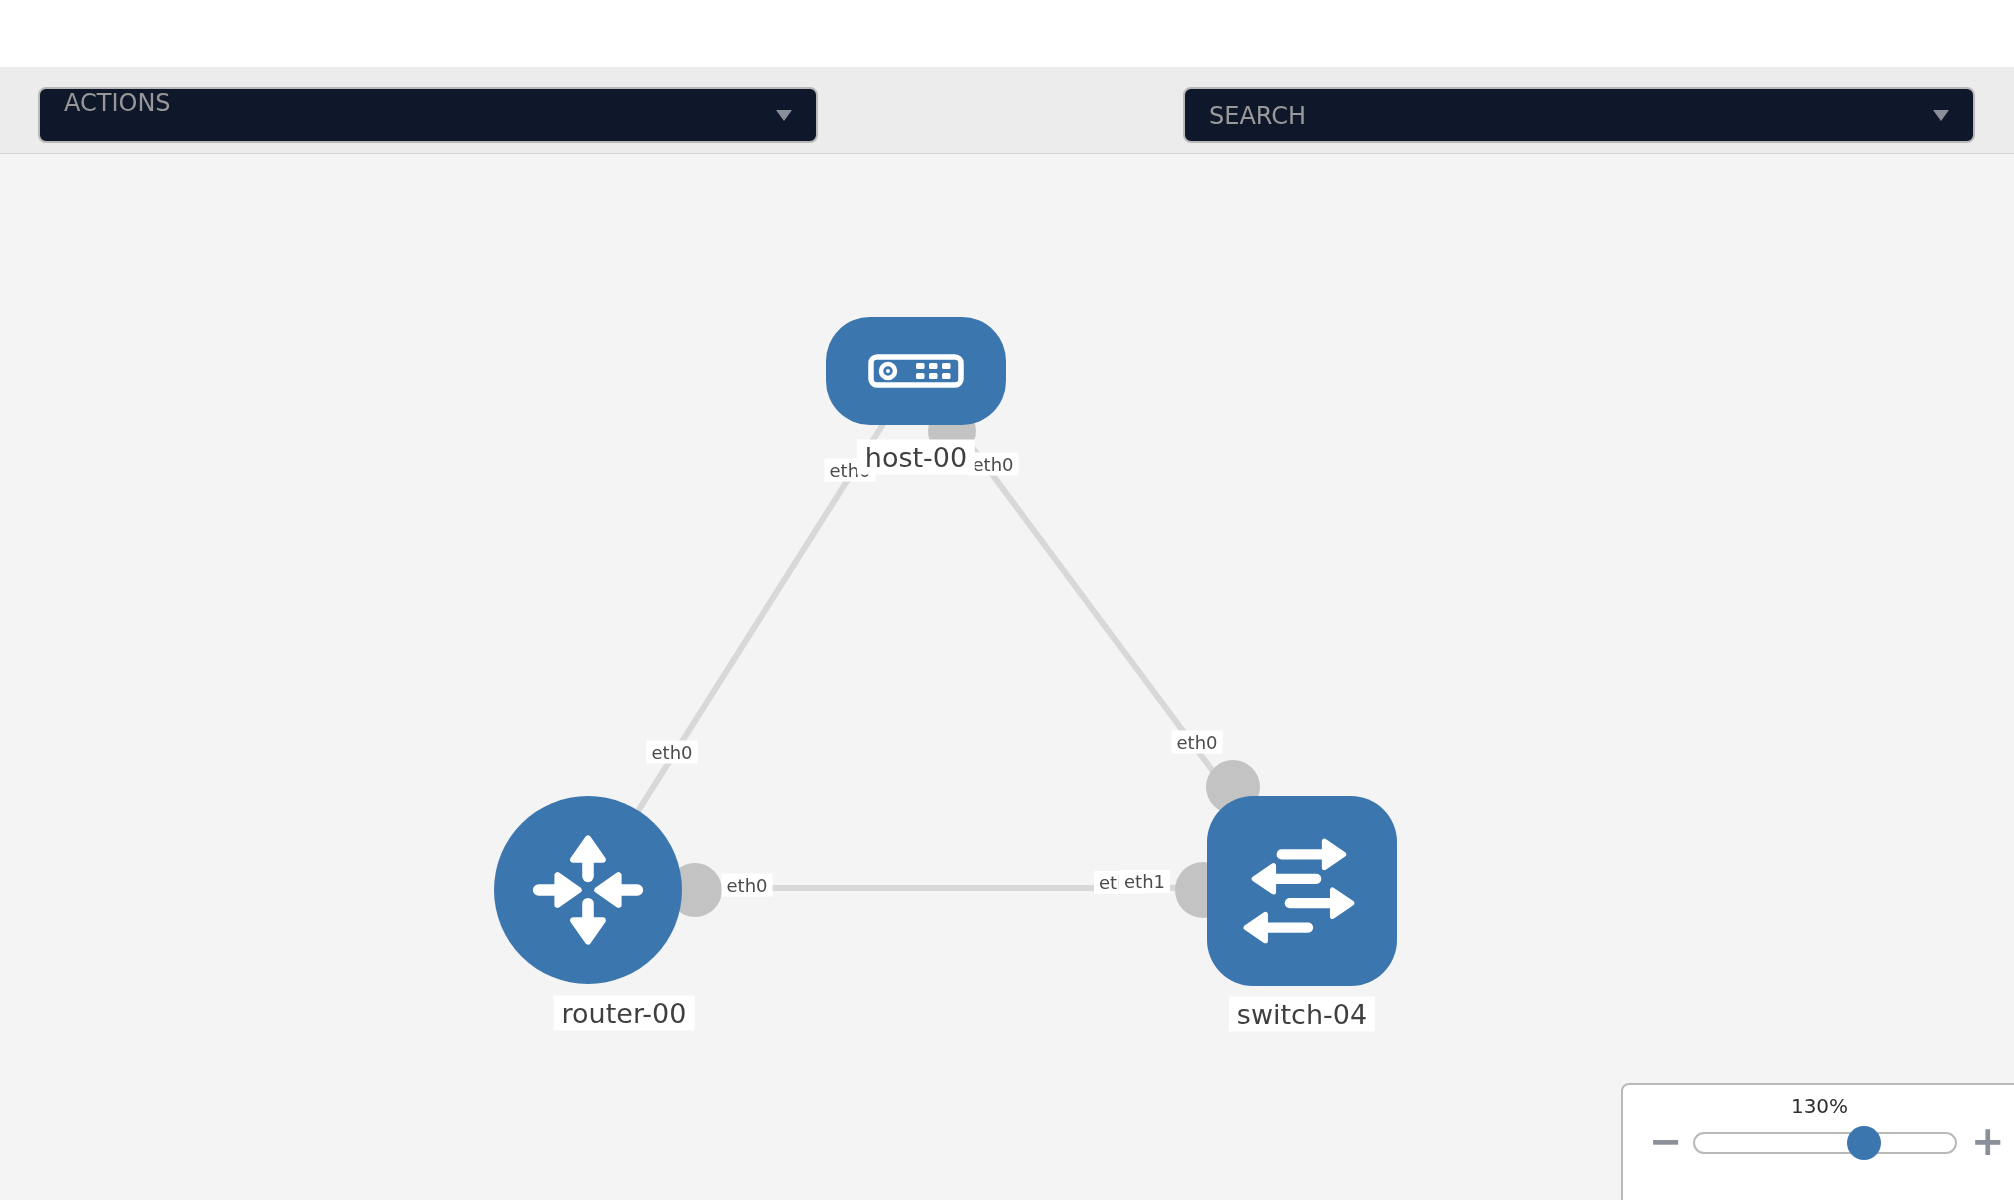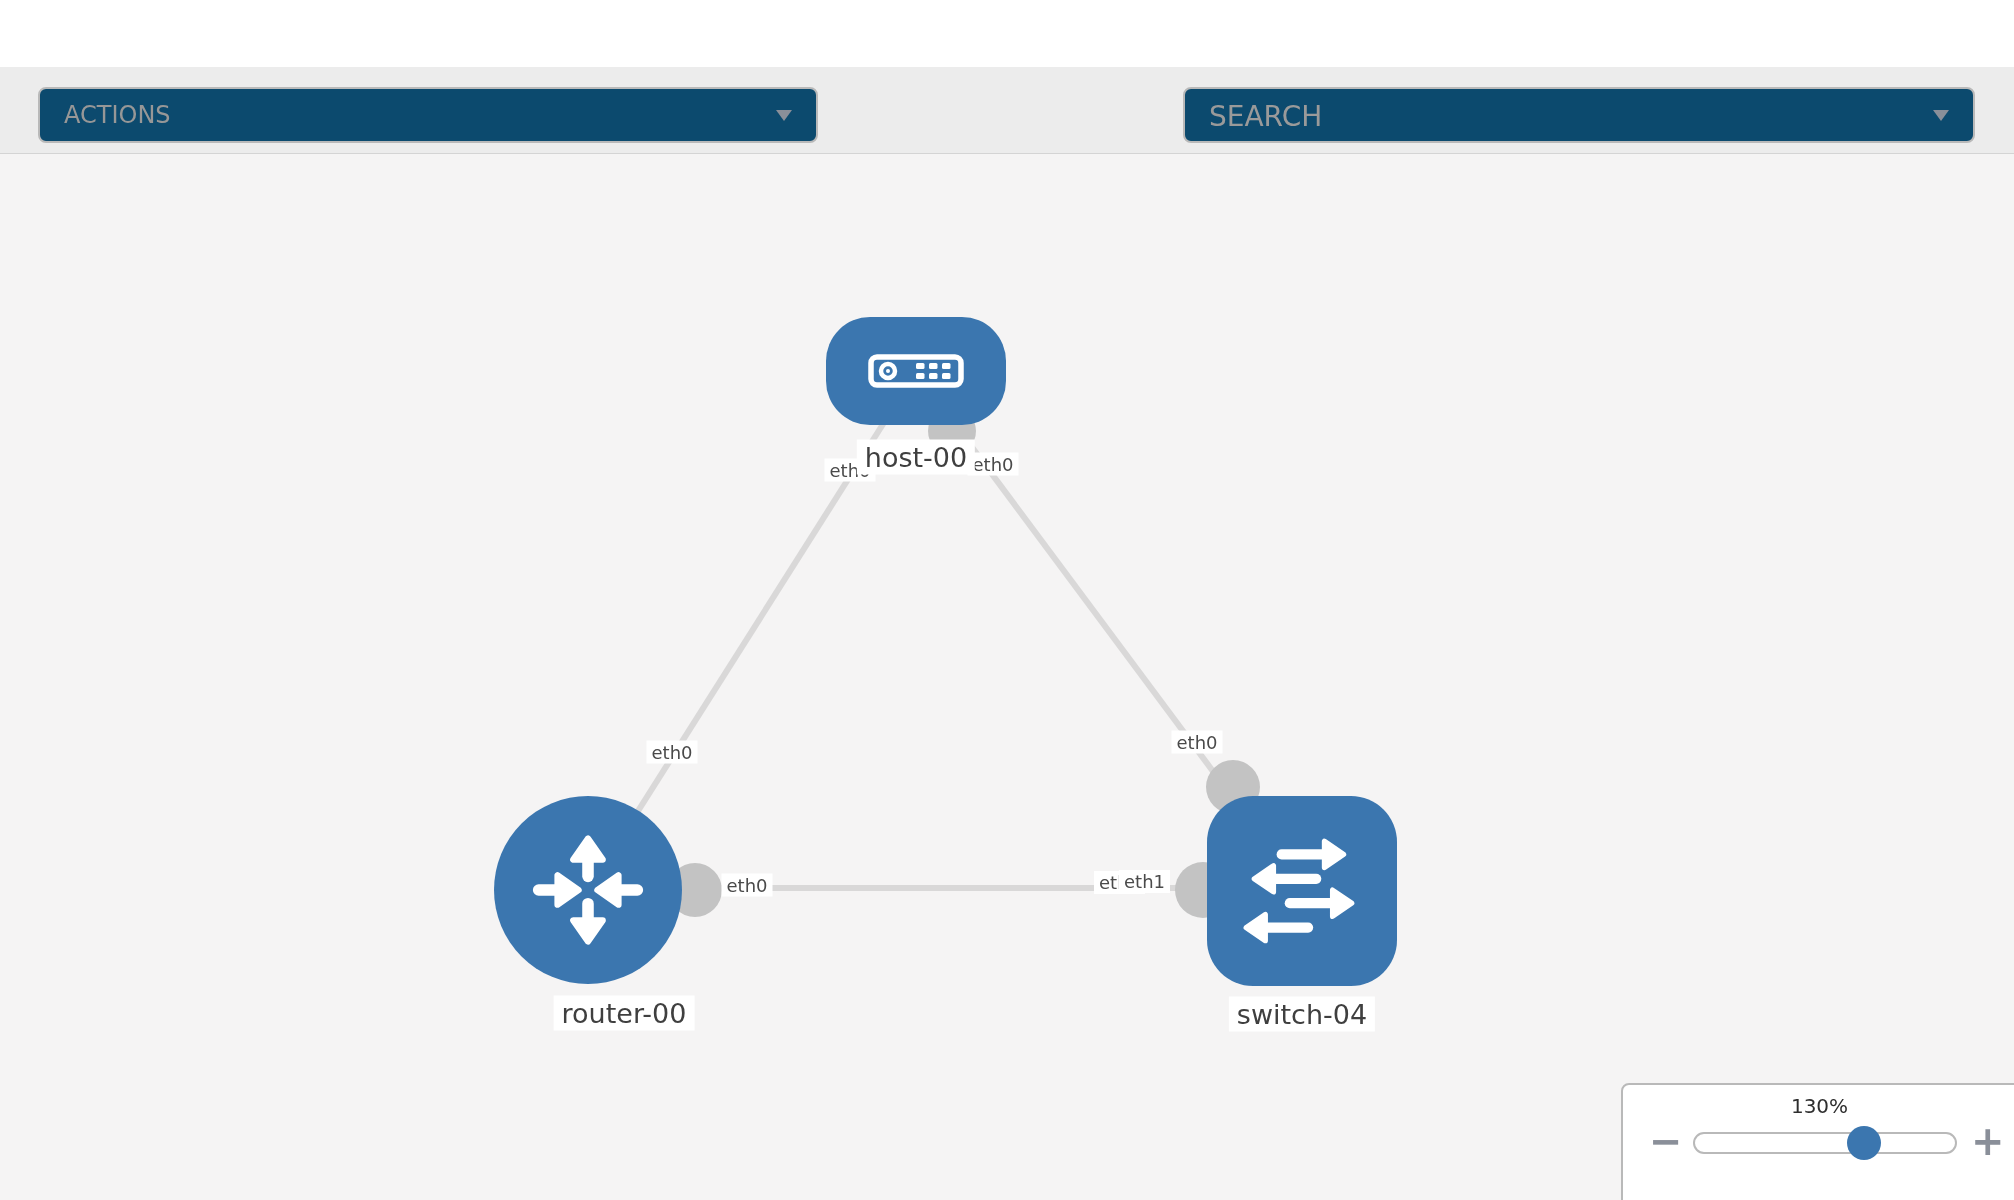--- a/index.html
+++ b/index.html
@@ -8,33 +8,33 @@
     background:#ffffff;font-family:"DejaVu Sans","Liberation Sans",sans-serif;
     -webkit-font-smoothing:antialiased;
   }
   
   .header{position:absolute;left:0;top:0;width:100%;height:66px;background:#fff;border-bottom:1px solid #e3e3e3;}
   .title{position:absolute;left:40px;top:0;line-height:66px;font-size:25px;font-weight:bold;color:#4e4e4e;letter-spacing:.2px;}
   .close-btn{position:absolute;left:1944px;top:17px;width:34px;height:34px;cursor:pointer;}
   
   .toolbar{position:absolute;left:0;top:67px;width:100%;height:86px;background:#ececec;border-bottom:1px solid #d4d4d4;}
   .select{
-    position:absolute;top:20px;height:56px;background:#0c4a6e;border:2px solid #b9b9b9;border-radius:8px;
-    box-sizing:border-box;display:flex;align-items:center;color:#979797;font-size:24px;cursor:pointer;
+    position:absolute;top:20px;height:56px;background:#0f172a;border:2px solid #b9b9b9;border-radius:8px;
+    box-sizing:border-box;display:flex;color:#979797;font-size:24px;cursor:pointer;
   }
   .select .sel-text{padding-left:24px;}
   .chevron{
     position:absolute;right:24px;top:50%;margin-top:-5px;width:0;height:0;
     border-left:8px solid transparent;border-right:8px solid transparent;border-top:11px solid #8a8f99;
   }
   .actions-select{left:38px;width:780px;}
   .search-select{left:1183px;width:792px;}
   .search-input{
     position:absolute;left:2px;top:2px;width:700px;height:48px;border:none;outline:none;
-    font-family:inherit;font-size:28px;color:#979797;padding-left:22px;background:transparent;
+    font-family:inherit;font-size:24px;color:#979797;padding-left:22px;background:transparent;
   }
   .search-input::placeholder{color:#9a9a9a;opacity:1;}
   .tool-icon{position:absolute;top:93px;width:40px;height:40px;cursor:pointer;}
   .tool-icon.wrench{left:1048px;}
   .tool-icon.key{left:1116px;}
   
   .canvas{position:absolute;left:0;top:154px;width:2014px;height:1046px;background:#f5f4f4;}
   .links-svg{position:absolute;left:0;top:0;}
   .node{position:absolute;background:#3b76af;display:flex;align-items:center;justify-content:center;cursor:pointer;}
   .node-host{left:826px;top:163px;width:180px;height:108px;border-radius:44px;}

